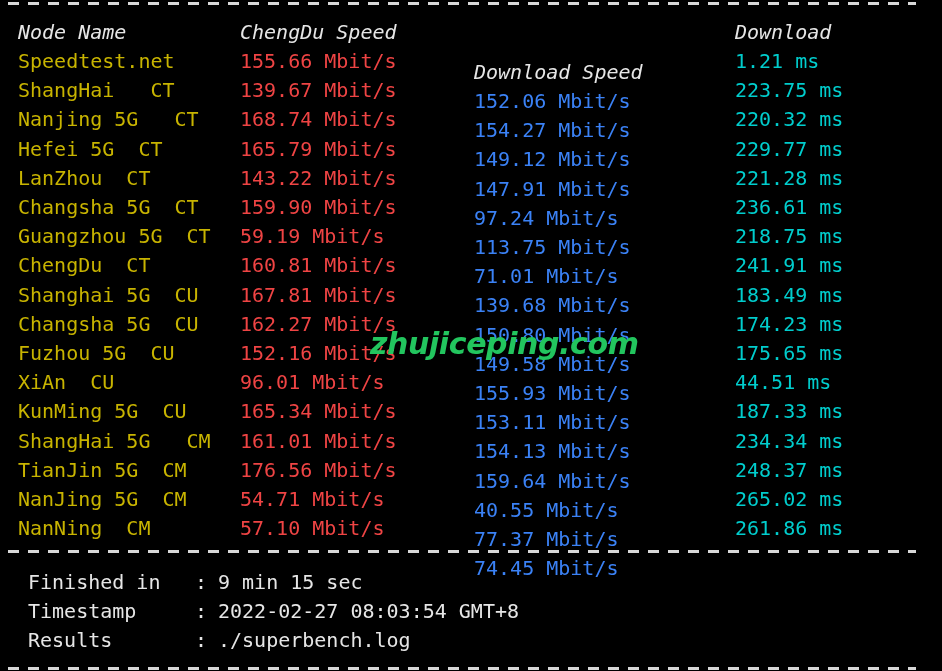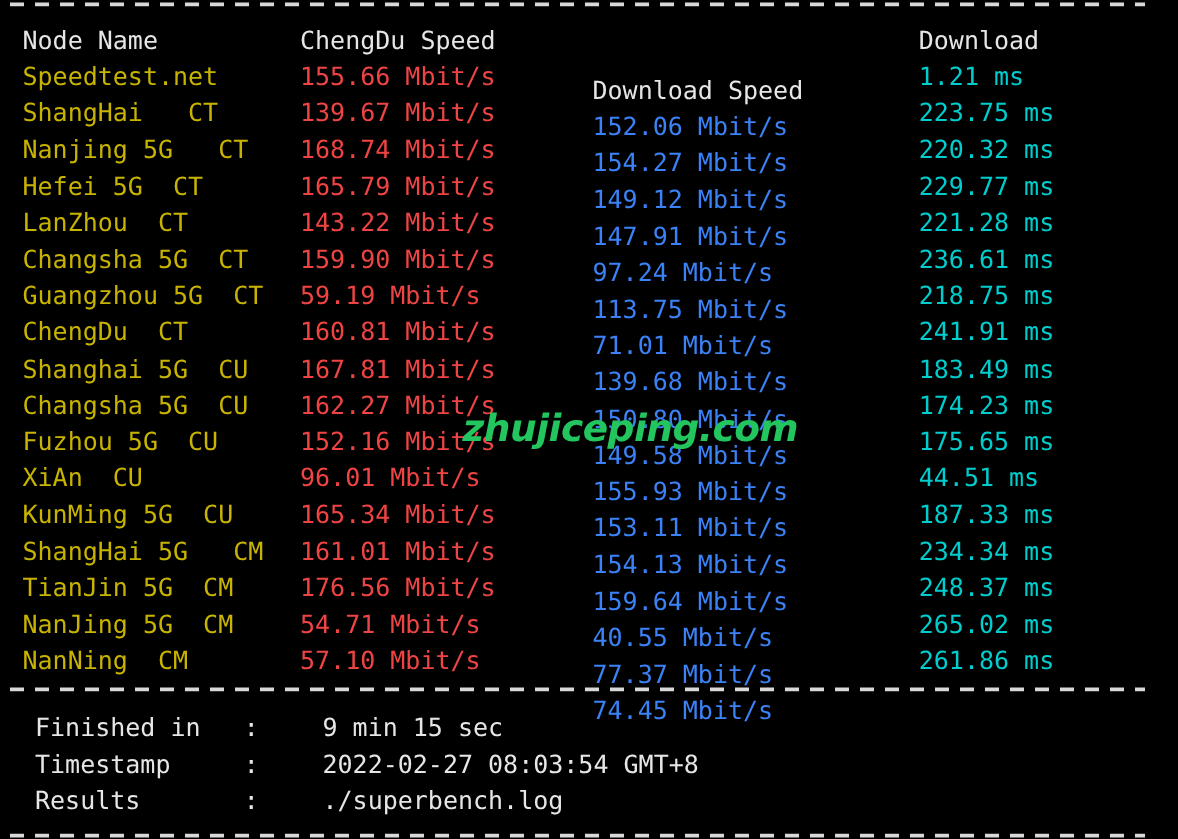--- a/index.html
+++ b/index.html
@@ -54,37 +54,37 @@
     position: absolute;
     top: 0;
     white-space: pre;
   }
 
   .col-node    { left: 18px; }
   .col-upload  { left: 240px; }
   .col-down    { left: 474px; margin-top: 40px; }
   .col-lat     { left: 735px; }
 
-  .c-white  { color: #e6e6e6; }
+  .c-white  { color: #e6e6e6; font-style: italic; }
   .c-yellow { color: #c8b400; }
   .c-green  { color: #ef4444; }
   .c-red    { color: #3b82f6; }
   .c-cyan   { color: #00cdcd; }
 
   
   .foot-row {
     position: absolute;
     left: 10px;
     width: 942px;
     height: 29px;
     color: #e6e6e6;
   }
   .foot-label { position: absolute; left: 18px; }
   .foot-colon { position: absolute; left: 185px; }
-  .foot-value { position: absolute; left: 208px; margin-left: 40px; }
+  .foot-value { position: absolute; left: 208px; }
 
   
   #watermark {
     position: absolute;
     left: 370px;
     top: 329px;
     font-family: "DejaVu Sans", "Liberation Sans", sans-serif;
     font-size: 30px;
     font-weight: 700;
     font-style: italic;

